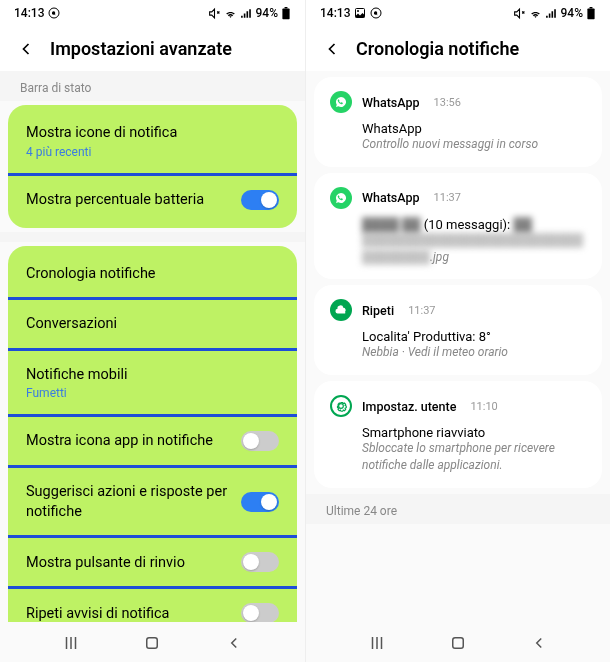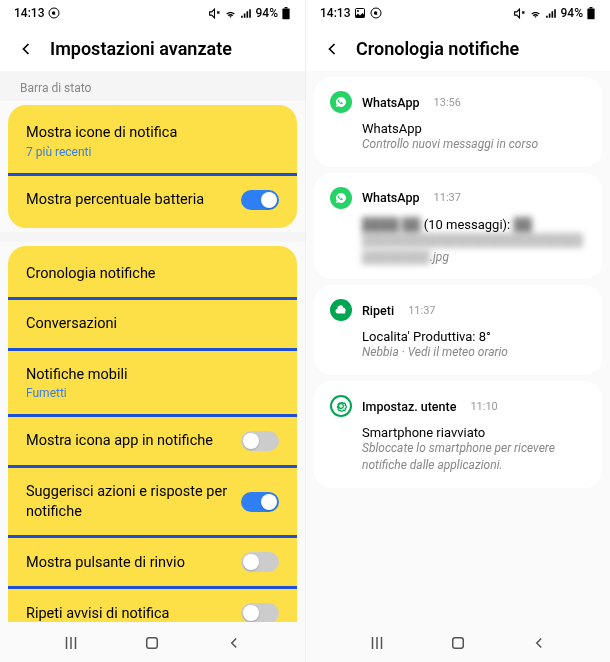--- a/index.html
+++ b/index.html
@@ -7,21 +7,21 @@
   .screen { width: 305px; background: #fafafa; display: flex; flex-direction: column; overflow: hidden; }
   .screen + .screen { border-left: 1px solid #eee; }
   .status-bar { display: flex; justify-content: space-between; align-items: flex-end; padding: 6px 14px 4px; font-size: 12px; font-weight: 500; color: #000; background: #fff; }
   .status-left { display: flex; align-items: center; gap: 4px; }
   .status-right { display: flex; align-items: center; gap: 3px; }
   .header { display: flex; align-items: center; padding: 14px 16px 12px; background: #fff; }
   .back-arrow { color: #000; margin-right: 14px; display: inline-flex; }
   .header-title { font-size: 18px; font-weight: 600; color: #000; }
   .content { flex: 1; overflow-y: auto; }
   .section-label { font-size: 12px; color: #888; padding: 10px 20px 6px; background: #f5f5f5; }
-  .card { background: #fde047; border-radius: 18px; margin: 4px 8px; padding: 4px 0; }
+  .card { background: #bef264; border-radius: 18px; margin: 4px 8px; padding: 4px 0; }
   .row { display: flex; align-items: center; justify-content: space-between; padding: 14px 18px; }
   .row + .row { border-top: 3px solid #1d4ed8; }
   .row-text { flex: 1; }
   .row-title { font-size: 14.5px; color: #000; line-height: 1.35; }
   .row-sub { font-size: 12px; color: #3b7de0; margin-top: 2px; }
   .toggle { position: relative; width: 38px; height: 20px; border-radius: 20px; background: #ccc; flex-shrink: 0; }
   .toggle::after { content: ""; position: absolute; width: 16px; height: 16px; border-radius: 50%; background: #fff; top: 2px; left: 2px; box-shadow: 0 1px 2px rgba(0,0,0,0.2); }
   .toggle.on { background: #2d7ff3; }
   .toggle.on::after { left: 20px; }
   .gap { height: 10px; background: #f5f5f5; }
@@ -91,21 +91,21 @@
       </span>
     <span class="header-title">Impostazioni avanzate</span>
   </div>
 
   <div class="content">
     <div class="section-label">Barra di stato</div>
     <div class="card">
       <div class="row">
         <div class="row-text">
           <div class="row-title">Mostra icone di notifica</div>
-          <div class="row-sub">7 più recenti</div>
+          <div class="row-sub">4 più recenti</div>
         </div>
       </div>
       <div class="row">
         <div class="row-text">
             <div class="row-title">Mostra percentuale batteria</div>
           </div>
         <div class="toggle on"></div>
       </div>
     </div>
 
@@ -289,20 +289,21 @@
           </div>
         <span class="notif-app">Impostaz. utente</span>
         <span class="notif-time">11:10</span>
       </div>
       <div class="notif-body">
         <div class="notif-title">Smartphone riavviato</div>
         <div class="notif-msg">Sbloccate lo smartphone per ricevere notifiche dalle applicazioni.</div>
       </div>
     </div>
 
+    <div class="section-label">Ultime 24 ore</div>
 
   </div>
 
   <div class="nav-bar">
     <span class="nav-btn">
         <svg width="18" height="18" viewBox="0 0 24 24" stroke="#555" stroke-width="2">
           <path d="M4 6h16M4 12h16M4 18h16" transform="rotate(90 12 12)"></path>
         </svg>
       </span>
     <span class="nav-btn">

